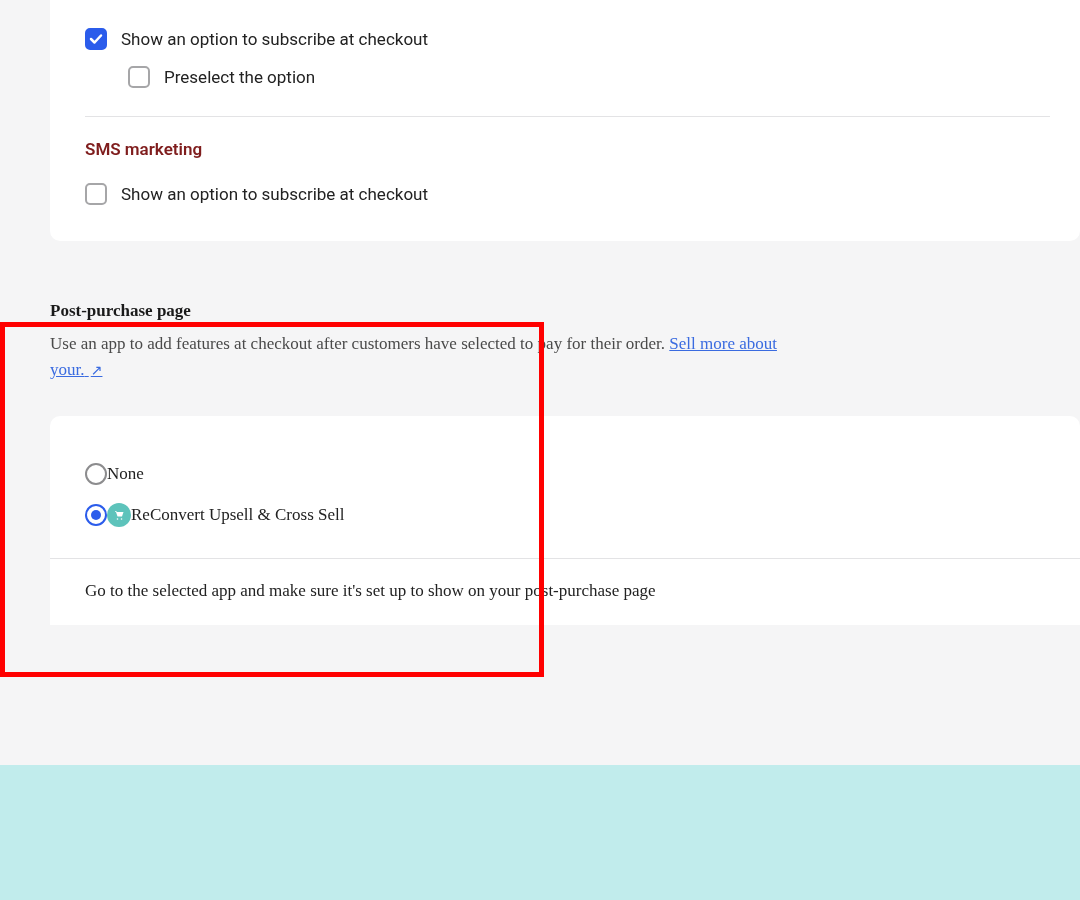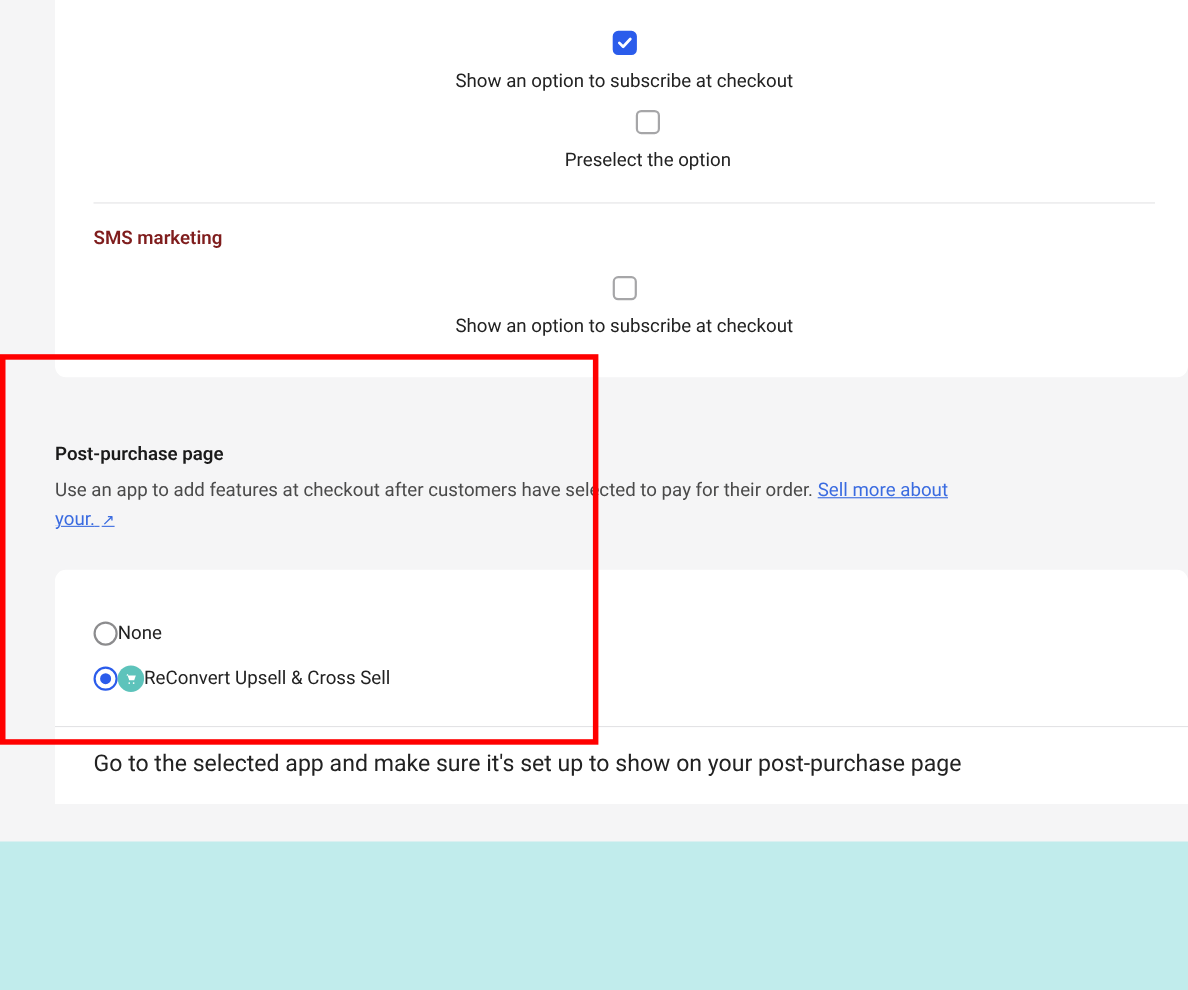--- a/index.html
+++ b/index.html
@@ -21,21 +21,20 @@
     .card-inner {
       padding-left: 35px;
       padding-right: 30px;
     }
     .checkbox-row {
       display: flex;
       align-items: center;
       gap: 14px;
       padding-top: 8px;
       padding-bottom: 8px;
-      flex-direction: column;
     }
     .checkbox-row.indented {
       padding-left: 43px;
     }
     .chk {
       width: 22px;
       height: 22px;
       border: 2px solid #a6a6a8;
       border-radius: 5px;
       background: #fff;
@@ -59,20 +58,21 @@
     }
     .section-heading {
       font-size: 17px;
       font-weight: 600;
       color: #7f1d1d;
       margin-bottom: 16px;
     }
     .post-purchase-wrap {
       margin: 60px 0 0 50px;
       position: relative;
+      font-family: Liberation Serif, serif;
     }
     .pp-title {
       font-size: 17px;
       font-weight: 600;
       color: #1a1a1a;
       margin-bottom: 10px;
     }
     .pp-desc {
       font-size: 17px;
       color: #4a4a4a;
@@ -135,21 +135,21 @@
       align-items: center;
       justify-content: center;
       flex-shrink: 0;
     }
     .app-icon svg { fill: #fff; }
     .select-divider {
       border-top: 1px solid #e3e3e5;
       margin: 22px -35px 22px -35px;
     }
     .hint {
-      font-size: 21px;
+      font-size: 17px;
       color: #222;
     }
     .highlight-box {
       position: absolute;
       border: 5px solid #ff0000;
       left: 0;
       top: 322px;
       width: 544px;
       height: 355px;
       pointer-events: none;

